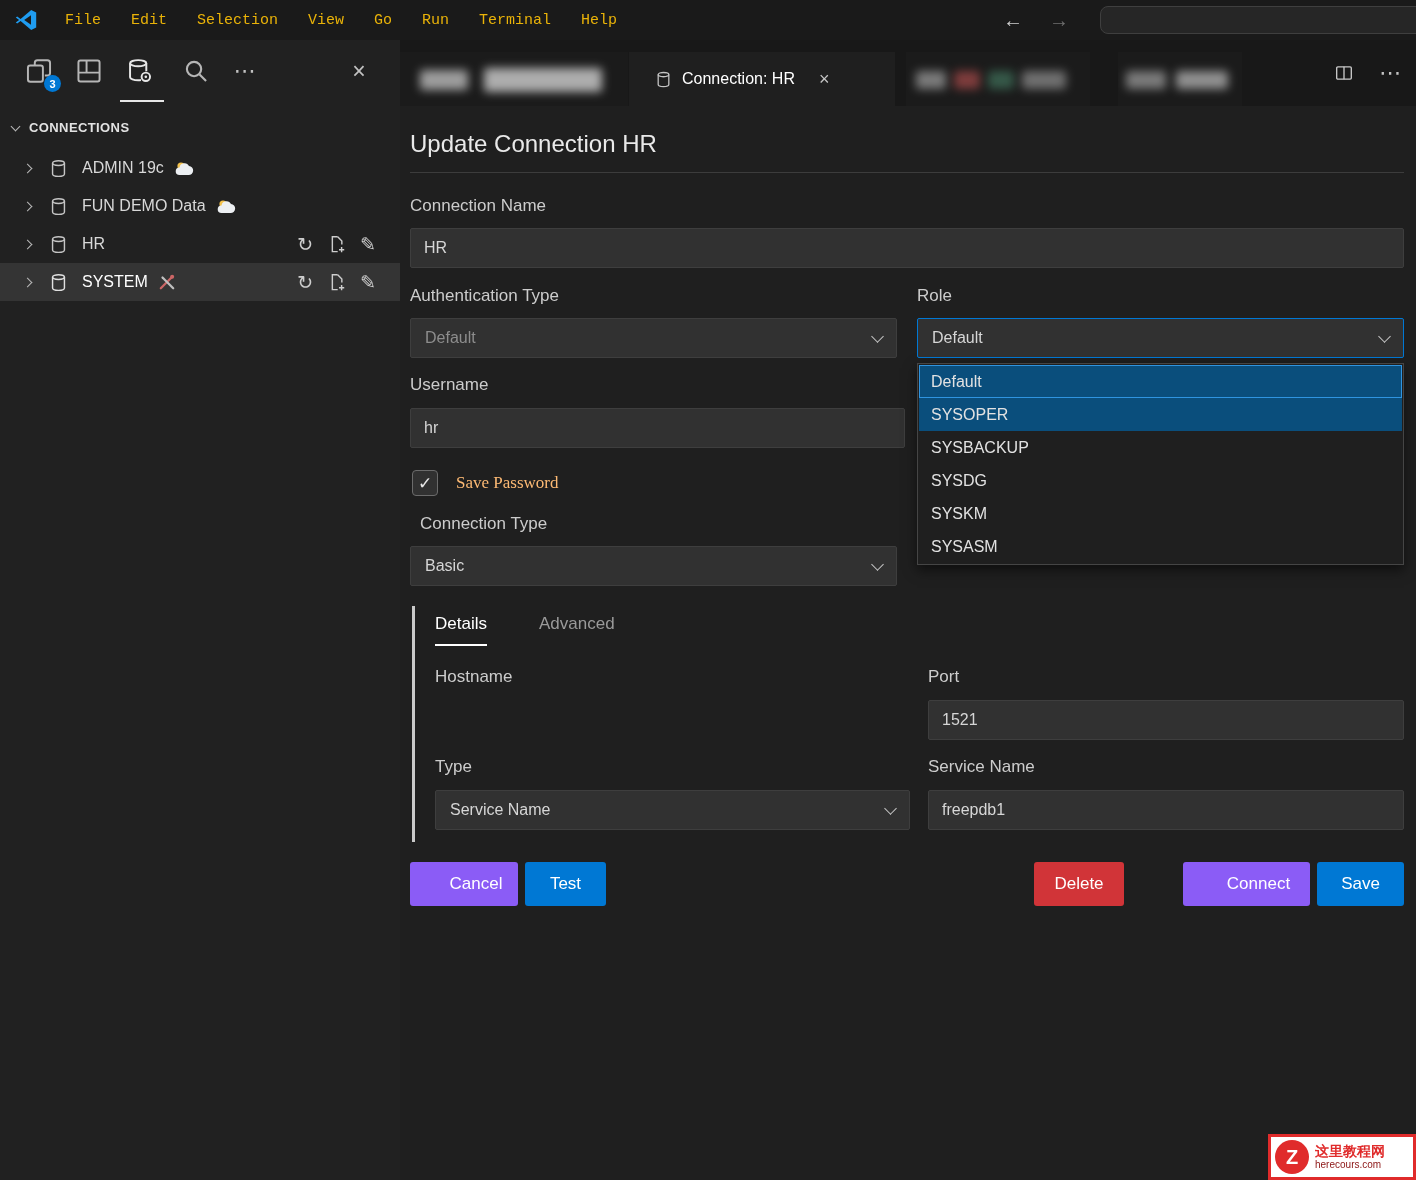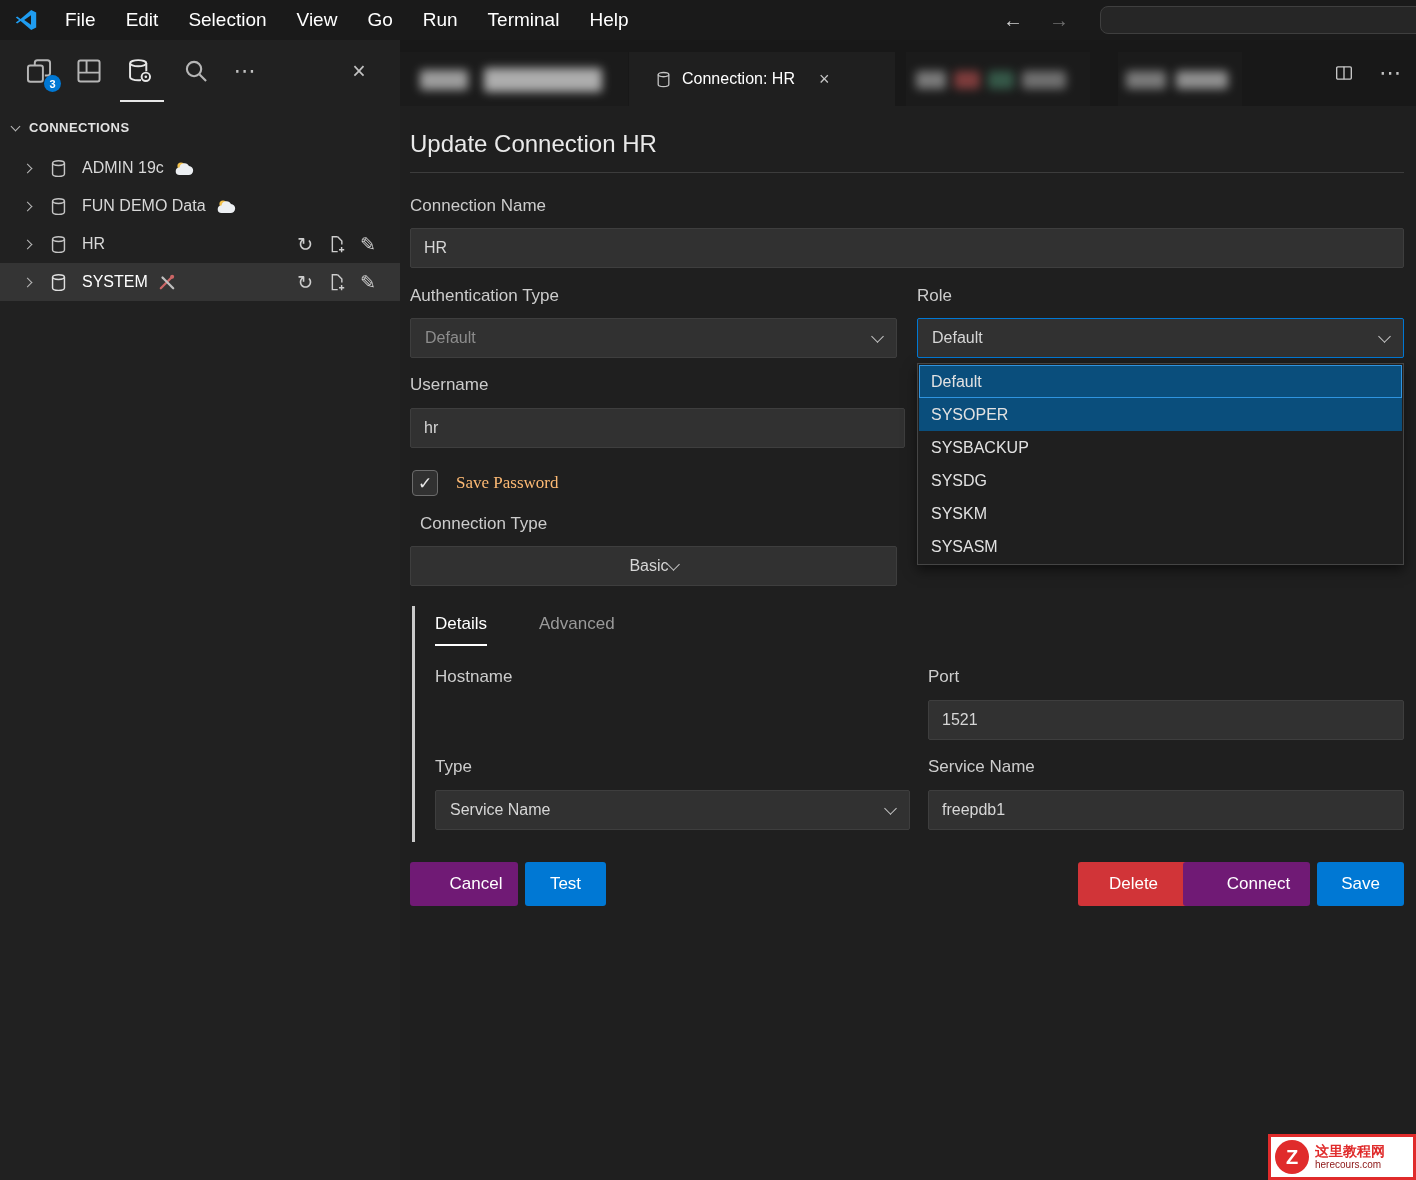--- a/index.html
+++ b/index.html
@@ -5,21 +5,21 @@
   * { box-sizing: border-box; margin: 0; padding: 0; }
   html,body { background:#000; }
   body { font-family: "Liberation Sans", "DejaVu Sans", sans-serif; }
 
   .app { position:relative; width:1416px; height:1180px; background:#1f1f1f; overflow:hidden; color:#cccccc; }
 
   
   .titlebar { position:absolute; left:0; top:0; width:1416px; height:40px; background:#1a1a1a; display:flex; align-items:center; z-index:30; }
   .vslogo { margin:0 12px 0 14px; display:flex; align-items:center; }
   .menus { display:flex; align-items:center; height:100%; }
-  .menu { padding:0 15px; font-size:19px; color:#ffffff; cursor:default; }
+  .menu { padding:0 15px; font-size:15px; color:#eab308; cursor:default;font-family:Liberation Mono, monospace; }
   .nav-arrow { position:absolute; top:0; line-height:40px; font-size:20px; color:#cfcfcf; width:30px; text-align:center; }
   .nav-arrow.back { left:998px; }
   .nav-arrow.fwd { left:1044px; color:#6f6f6f; }
   .cmdbox { position:absolute; left:1100px; top:6px; width:360px; height:28px; background:#262626; border:1px solid #3f3f3f; border-radius:8px; }
 
   
   .bodyrow { position:absolute; left:0; top:40px; width:1416px; height:1140px; }
   .sidebar { position:absolute; left:0; top:0; width:400px; height:1140px; background:#212121; }
   .editor { position:absolute; left:400px; top:0; width:1016px; height:1140px; background:#1f1f1f; }
 
@@ -82,21 +82,21 @@
   .checkbox { width:26px; height:26px; background:#313131; border:1px solid #6b6b6b; border-radius:4px; display:flex; align-items:center; justify-content:center; cursor:pointer; }
   .tick { color:#e8e8e8; font-size:17px; }
   .check-label { font-size:17px; color:#fdba74;font-family:Liberation Serif, serif; }
 
   .vbar { width:3px; background:#c9c9c9; }
   .subtabs { display:flex; gap:52px; }
   .subtab { font-size:17px; color:#9a9a9a; padding-bottom:10px; cursor:pointer; }
   .subtab.active { color:#ffffff; border-bottom:2px solid #ffffff; }
 
   .btn { border:none; border-radius:3px; font-size:17px; font-family:inherit; color:#ffffff; cursor:pointer; display:flex; align-items:center; justify-content:center; }
-  .btn.gray { background:#701a75;padding-left:24px; }
+  .btn.gray { background:#8b5cf6;padding-left:24px; }
   .btn.blue { background:var(--accent, #0078d4); }
   .btn.red  { background:var(--danger, #d13438); }
 
   
   .watermark { position:absolute; right:0; bottom:0; width:148px; height:46px; background:#ffffff; border:3px solid #e02b2b; display:flex; align-items:center; gap:6px; padding:2px 4px; z-index:40; }
   .wm-logo { width:34px; height:34px; border-radius:50%; background:#e02b2b; color:#ffffff; font-weight:bold; font-size:20px; display:flex; align-items:center; justify-content:center; flex:0 0 auto; }
   .wm-title { color:#e02b2b; font-weight:bold; font-size:14px; line-height:1.2; white-space:nowrap; }
   .wm-sub { color:#8c1515; font-size:10px; line-height:1.2; }
 </style>
 </head>
@@ -332,21 +332,21 @@
         <input class="txt abs" style="left: 10px; top: 302px; width: 495px; height: 40px;" value="hr">
 
         <div class="check-row abs" style="left:12px;top:364px;">
           <span class="checkbox">
             <span class="tick">✓</span>
           </span>
           <span class="check-label">Save Password</span>
         </div>
 
         <label class="flabel abs" style="left:20px;top:408px;">Connection Type</label>
-        <div class="select abs" style="left:10px;top:440px;width:487px;height:40px;justify-content:center;">
+        <div class="select abs" style="left:10px;top:440px;width:487px;height:40px;">
           <span>Basic</span>
           <span class="chev down"></span>
         </div>
 
         <div class="vbar abs" style="left:12px;top:500px;height:236px;"></div>
 
         <div class="subtabs abs" style="left:35px;top:508px;">
           <span class="subtab active">Details</span>
           <span class="subtab">Advanced</span>
         </div>
@@ -360,21 +360,21 @@
         <div class="select abs" style="left:35px;top:684px;width:475px;height:40px;">
           <span>Service Name</span>
           <span class="chev down"></span>
         </div>
 
         <label class="flabel abs" style="left:528px;top:651px;">Service Name</label>
         <input class="txt abs" style="left: 528px; top: 684px; width: 476px; height: 40px;" value="freepdb1">
 
         <button class="btn gray abs" style="left:10px;top:756px;width:108px;height:44px;">Cancel</button>
         <button class="btn blue abs" style="left:125px;top:756px;width:81px;height:44px;">Test</button>
-        <button class="btn red abs" style="left:678px;top:756px;width:111px;height:44px;">Delete</button>
+        <button class="btn red abs" style="left:634px;top:756px;width:90px;height:44px;">Delete</button>
         <button class="btn gray abs" style="left:783px;top:756px;width:127px;height:44px;">Connect</button>
         <button class="btn blue abs" style="left:917px;top:756px;width:87px;height:44px;">Save</button>
 
       </div>
     </section>
   </div>
 
   <div class="watermark">
     <span class="wm-logo">Z</span>
     <span>

